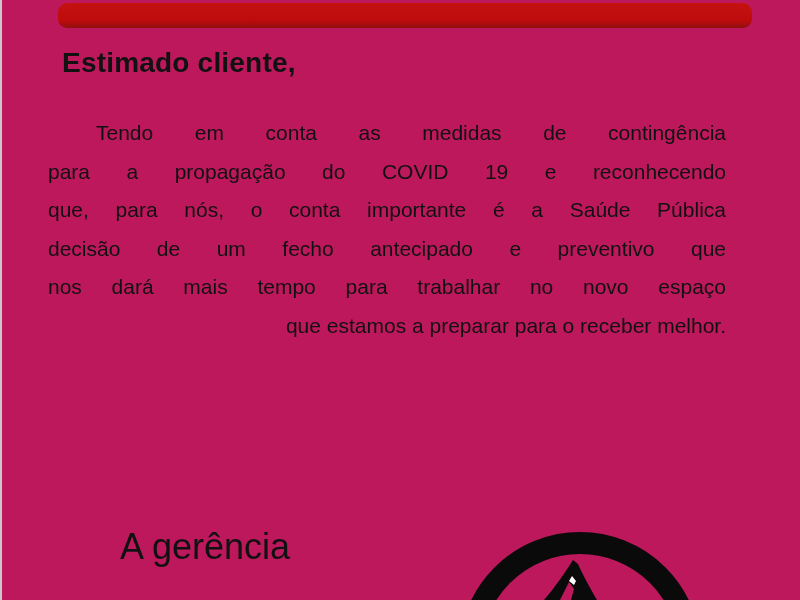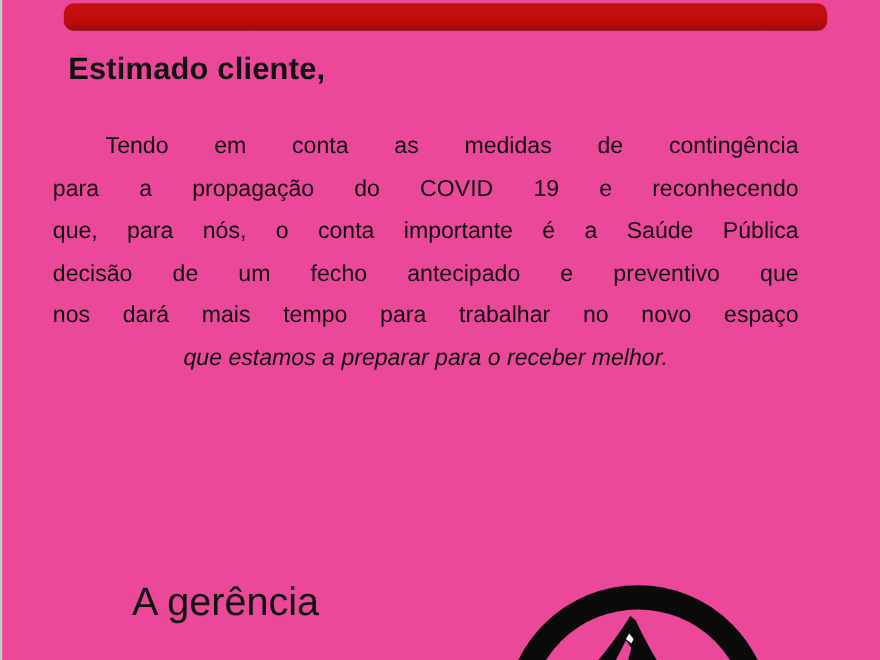--- a/index.html
+++ b/index.html
@@ -1,19 +1,19 @@
 <!DOCTYPE html>
 <html><head>
 <meta charset="utf-8">
 <style>
   html,body{margin:0;padding:0;background:#ffffff;}
   .page{
     position:relative;
     width:800px;height:600px;
-    background:#ec4899;
+    background:#be185d;
     overflow:hidden;
     font-family:"Liberation Sans", sans-serif;
     color:#111111;
   }
   .edge-line{
     position:absolute;left:0;top:0;width:2px;height:600px;
     background:#c9c9c9;
   }
   .red-banner{
     position:absolute;left:58px;top:3px;width:694px;height:25px;
@@ -31,22 +31,21 @@
   }
   .line{
     width:100%;
     white-space:normal;
   }
   .line.justify{
     text-align:justify;
     text-align-last:justify;
   }
   .line.left{
-    text-align:center;
-    font-style:italic;
+    text-align:right;
   }
   .p1 .line.first{ text-indent:48px; }
   .p2 .line.first{ text-indent:31px; }
   .signature{
     position:absolute;left:120px;top:528px;
     font-size:36px;line-height:38.5px;
   }
   .logo{
     position:absolute;left:460px;top:531px;width:240px;height:69px;
     overflow:hidden;

